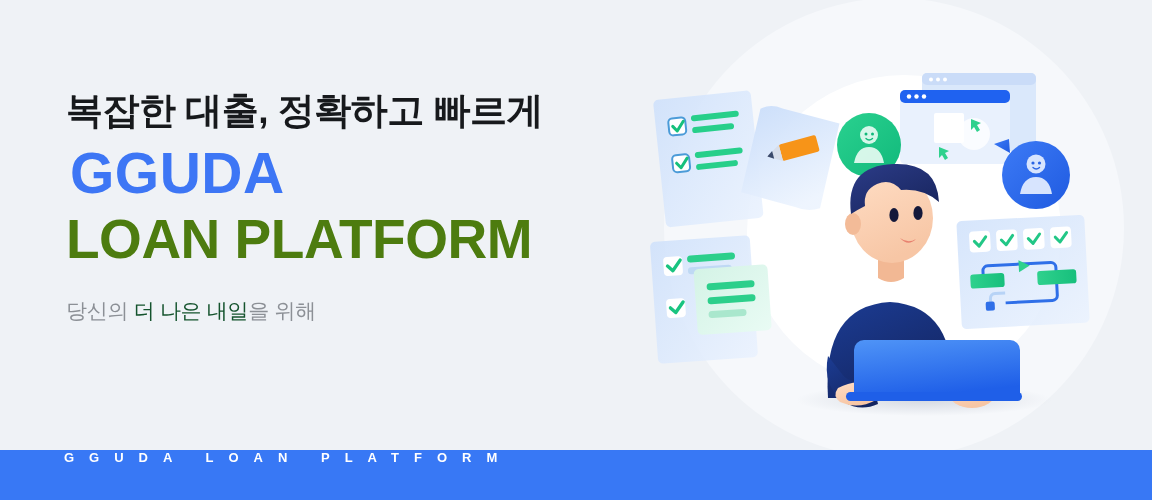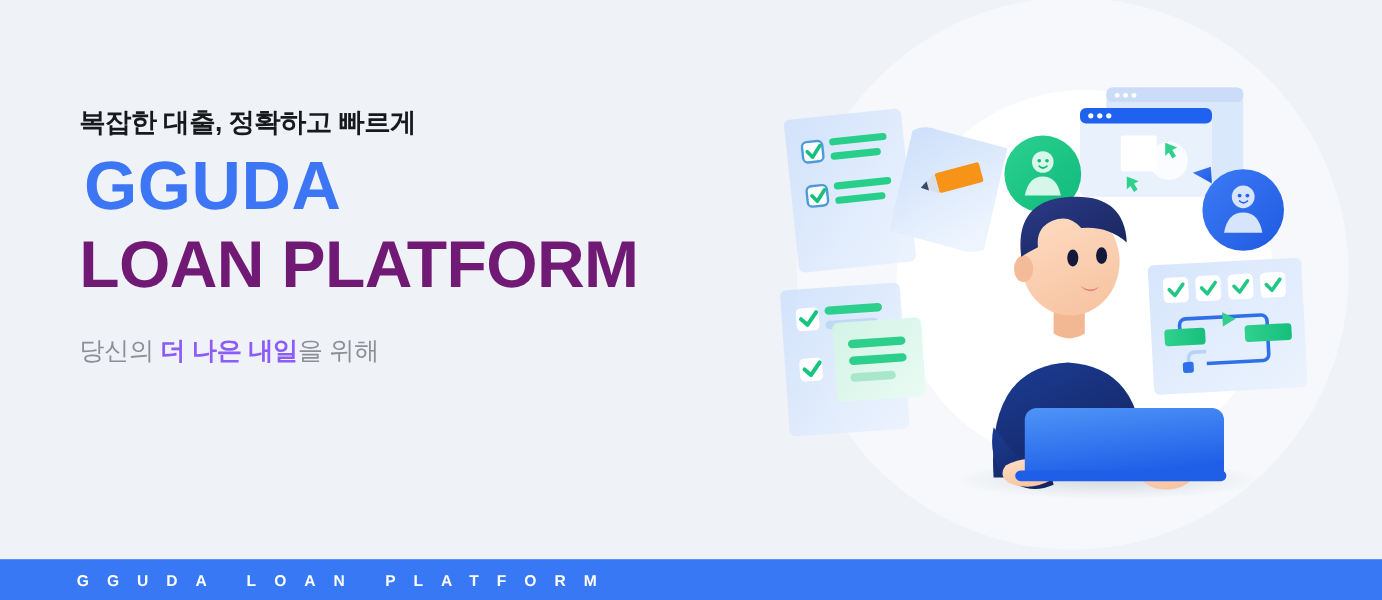--- a/index.html
+++ b/index.html
@@ -17,67 +17,66 @@
   }
 
   
   .copy {
     position: absolute;
     left: 66px;
     top: 88px;
     width: 560px;
   }
   .eyebrow {
-    font-size: 22px;
+    font-size: 37px;
     font-weight: bold;
     color: #17191c;
     letter-spacing: -0.5px;
     line-height: 1.25;
     margin: 0 0 10px 0;
     white-space: nowrap;
   }
   .brand {
     font-size: 57px;
     font-weight: bold;
     color: #3d76f5;
     letter-spacing: 0.5px;
     line-height: 1.05;
     margin: 0 0 6px 4px;
     white-space: nowrap;
   }
   .product {
     font-size: 55px;
     font-weight: bold;
-    color: #701a75;
+    color: #4d7c0f;
     letter-spacing: -0.5px;
     line-height: 1.08;
     margin: 0 0 26px 0;
     white-space: nowrap;
   }
   .tagline {
     font-size: 21px;
     color: #8c9096;
     line-height: 1.55;
     letter-spacing: -0.3px;
   }
   .tagline b {
-    color: #8b5cf6;
-    font-weight: bold;
+    color: #14532d;
+    font-weight: normal;
   }
 
   
   .banner {
     position: absolute;
     left: 0;
     bottom: 0;
     width: 1152px;
-    height: 34px;
+    height: 50px;
     background: #3878f5;
     display: flex;
-    align-items: center;
   }
   .banner-text {
     margin-left: 64px;
     color: #ffffff;
     font-size: 13px;
     font-weight: bold;
     letter-spacing: 15px;
     white-space: nowrap;
   }
 

